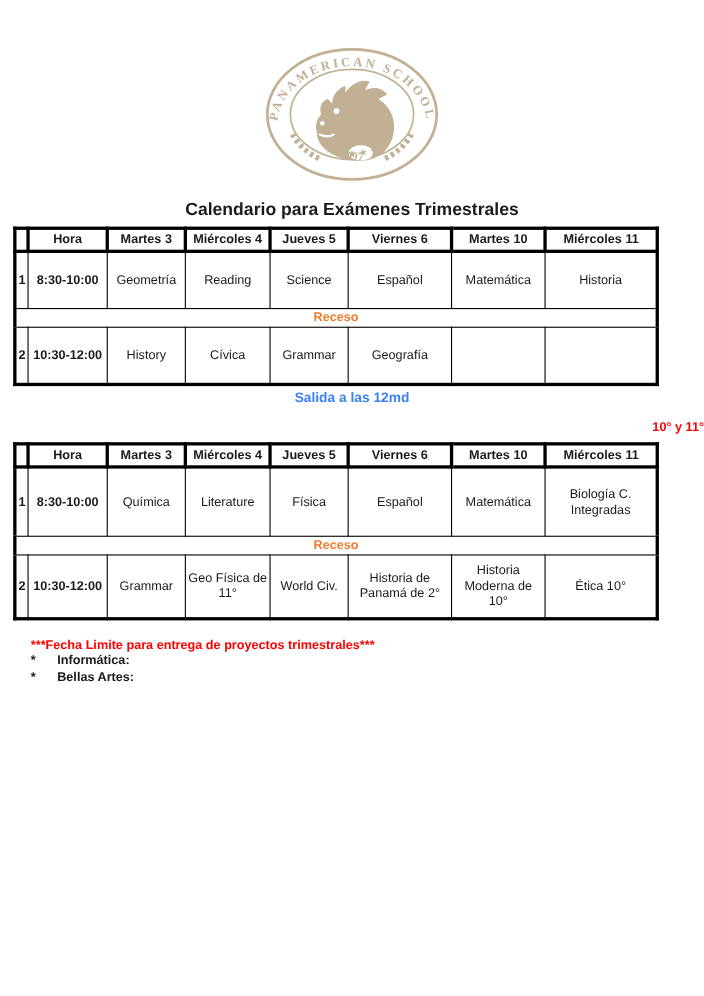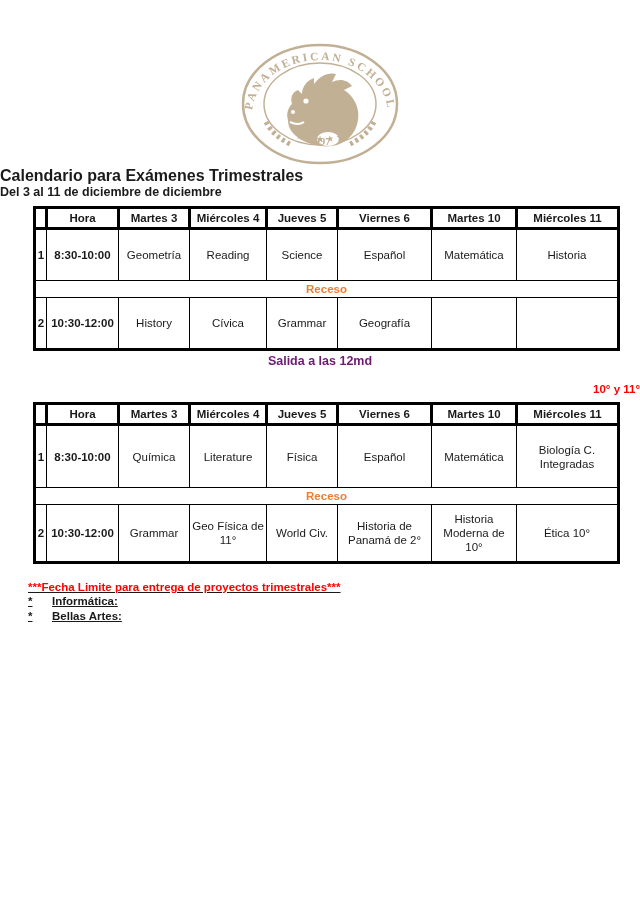--- a/index.html
+++ b/index.html
@@ -11,32 +11,32 @@
     color: #1a1a1a;
     overflow: hidden;
     position: relative;
   }
 
   
   .logo-wrap { width: 100%; display: flex; justify-content: center; padding-top: 42px; }
   .logo-wrap svg { display: block; }
 
   
-  .title-block { margin-top: 0; }
+  .title-block { text-align: center; margin-top: 15px; }
   .title-main  { font-size: 16px; font-weight: bold; line-height: 19px; }
   .title-sub   { font-size: 15px; font-weight: bold; line-height: 18px; margin-top: 2px; }
   .title-date  { font-size: 12.5px; font-weight: bold; line-height: 15px; }
   .grade-label { font-size: 11.5px; font-weight: bold; color: #ff0000; line-height: 13px; margin-top: 1px; }
 
   
   table.exam {
     border-collapse: collapse;
     table-layout: fixed;
     width: 584px;
-    margin-left: 33px;
+    margin-left: 12px;
     margin-top: 6px;
     border: 3px solid #000;
   }
   table.exam th {
     border: 3px solid #000;
     font-size: 11.5px;
     font-weight: bold;
     text-align: center;
     vertical-align: middle;
     height: 21px;
@@ -59,30 +59,30 @@
   tr.row-tall-2b td { height: 58px; }
   tr.receso-row td {
     height: 17px;
     color: #ed7d31;
     font-weight: bold;
     border-left: 3px solid #000;
     border-right: 3px solid #000;
   }
 
   .salida-note {
-    text-align: center; color: #701a75; font-weight: bold;
+    text-align: center; color: #3b82f6; font-weight: bold;
     font-size: 12.5px; line-height: 15px; margin-top: 3px;
   }
   .grade-label-2 {
     text-align: right; color: #ff0000; font-weight: bold;
     font-size: 11.5px; line-height: 13px; margin-top: 14px;
   }
 
   
-  .notes { margin-left: 28px; margin-top: 16px; text-decoration: underline; }
+  .notes { margin-left: 28px; margin-top: 16px; }
   .notes-title {
     color: #ff0000; font-weight: bold; font-size: 11.5px; line-height: 14px;
   }
   .note-line { display: flex; font-size: 11.5px; font-weight: bold; line-height: 15px; }
   .note-bullet { width: 24px; }
   .note-label  { width: 138px; }
   .note-value  { flex: 1; }
 </style>
 </head>
 <body>
@@ -128,21 +128,20 @@
     <text font-size="9" fill="#c2b095">
       <textPath href="#arcBottom" startOffset="50%" text-anchor="middle">★ ★ ★ ★ ★</textPath>
     </text>
 
     <text x="80" y="103" text-anchor="middle" font-family="Liberation Serif, serif" font-size="10.5" fill="#c2b095" font-weight="bold">1997</text>
   </svg>
 </div>
 
 <div class="title-block">
   <div class="title-main">Calendario para Exámenes Trimestrales</div>
-  <div class="title-date">Del 3 al 11 de diciembre de diciembre</div>
 </div>
 
 <table class="exam">
   <colgroup>
     <col style="width:12px">
       <col style="width:72px">
       <col style="width:71px">
       <col style="width:77px">
     <col style="width:71px">
       <col style="width:94px">

